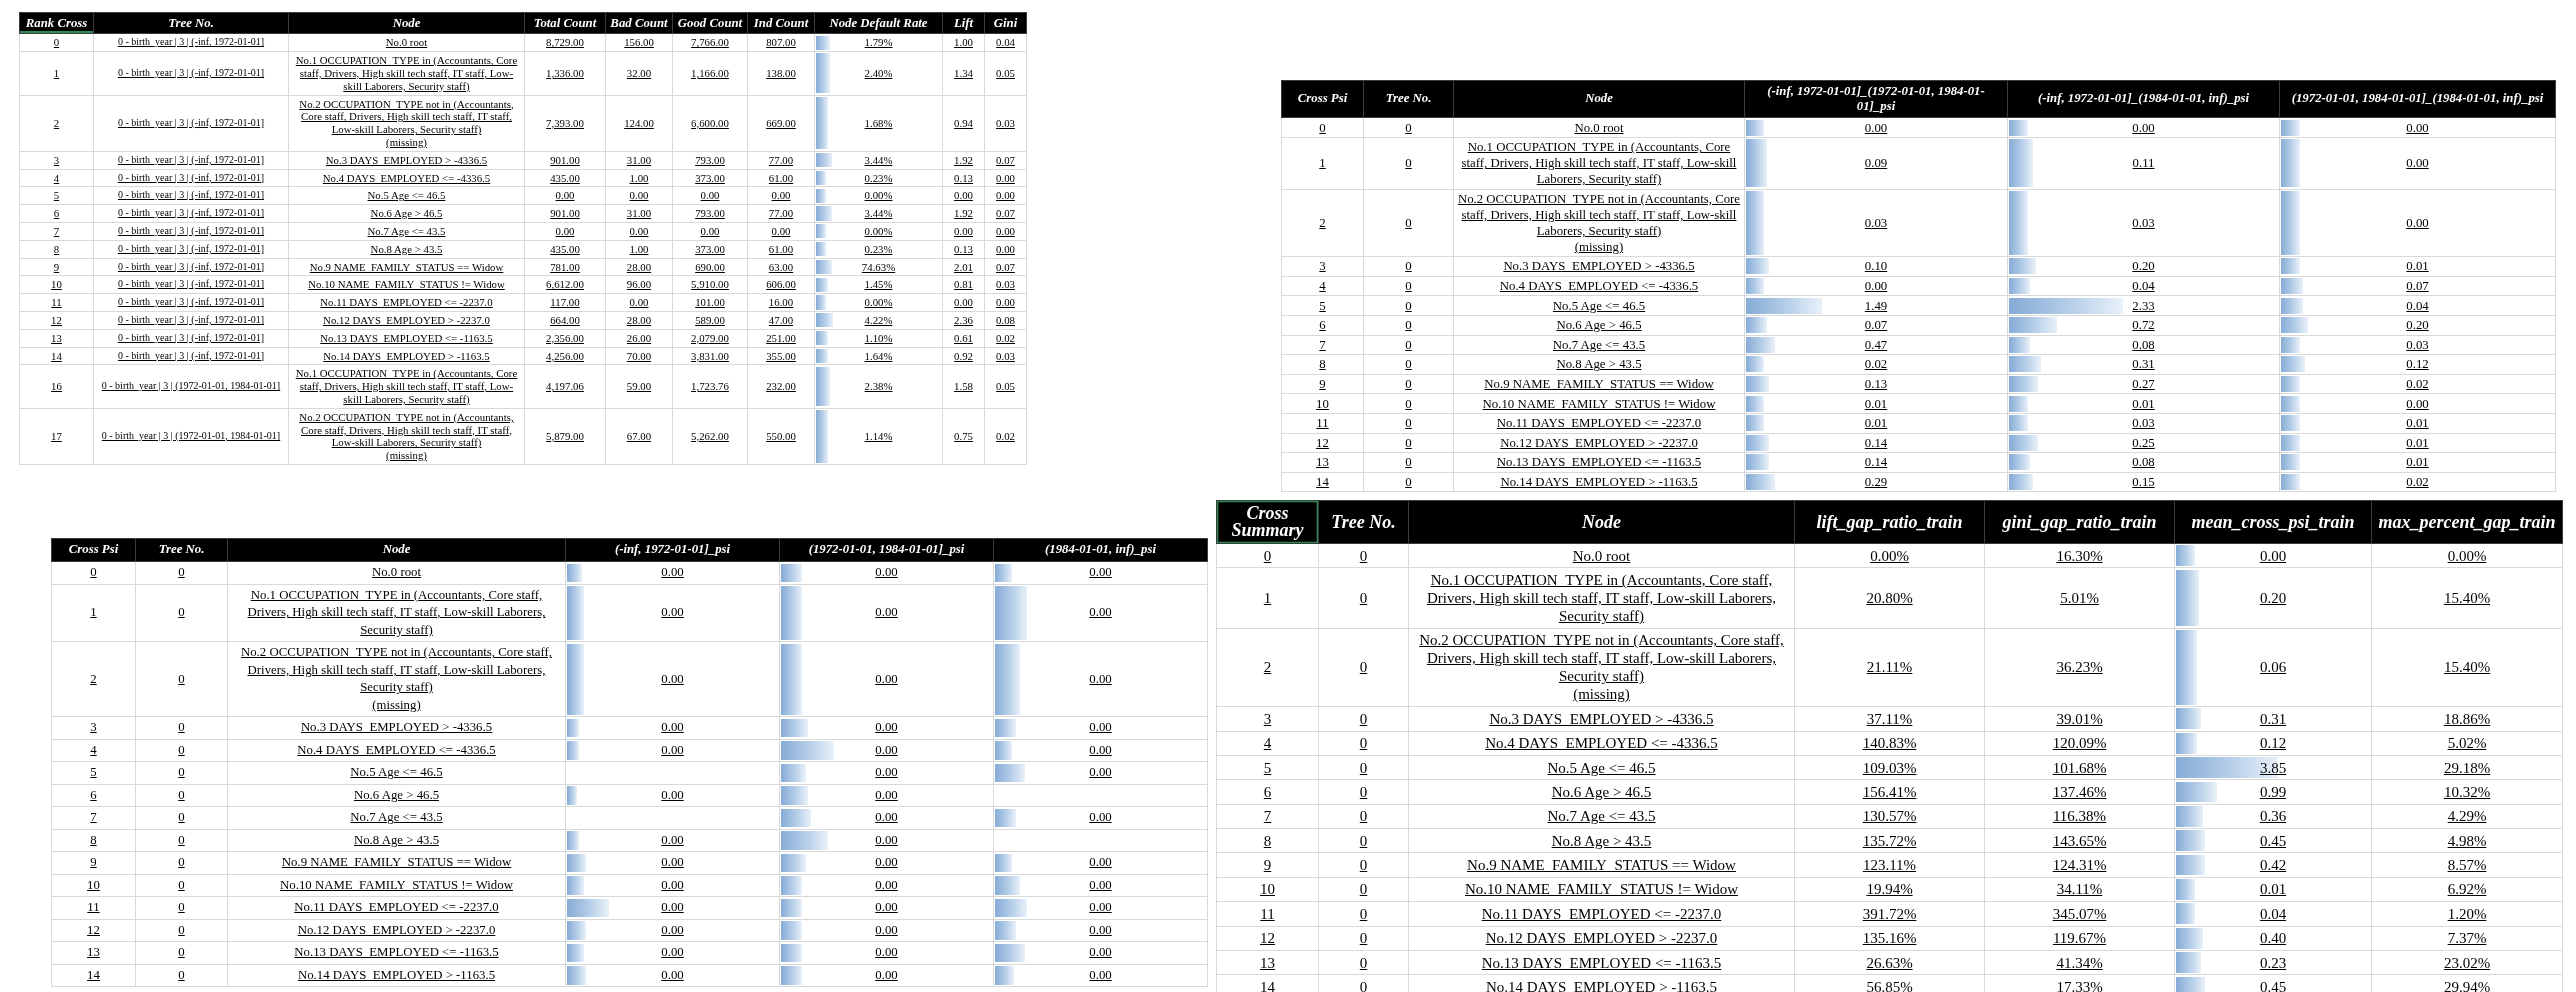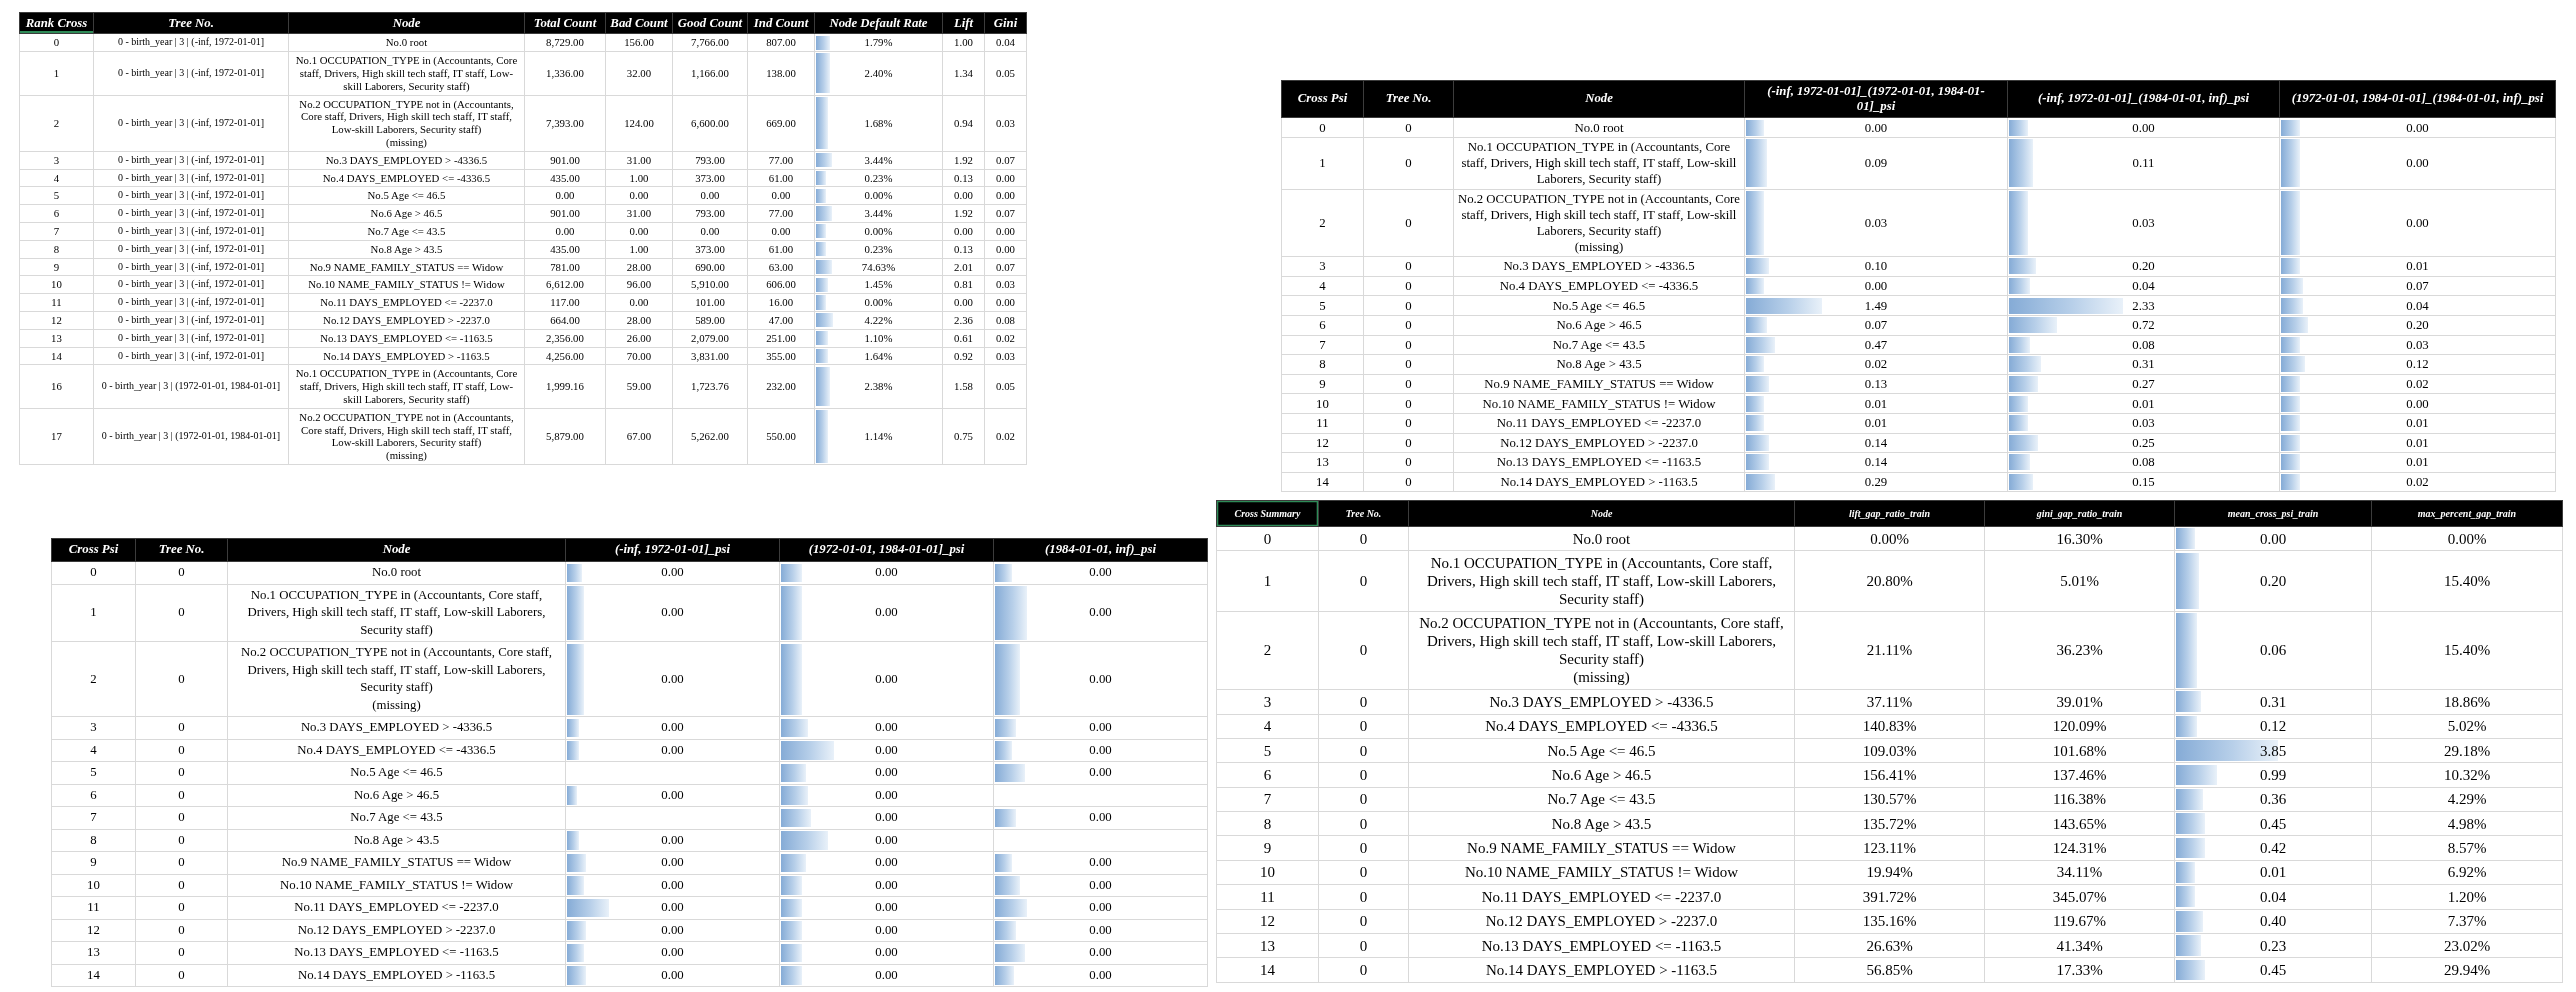--- a/index.html
+++ b/index.html
@@ -1,20 +1,20 @@
 <!DOCTYPE html>
 <html style="font-size:10.8px"><head>
 <meta charset="utf-8">
 <style>
   html,body{margin:0;padding:0;background:#ffffff;}
   body{width:2576px;height:992px;position:relative;overflow:hidden;
        font-family:"Liberation Serif","DejaVu Serif",serif;color:#000;}
   #canvas{position:absolute;inset:0;background:#fff;}
   .tbl{position:absolute;}
-  table{border-collapse:collapse;table-layout:fixed;background:#3b82f6;}
+  table{border-collapse:collapse;table-layout:fixed;background:#3b82f6;text-decoration:underline;}
   th{background:#000;color:#fff;font-weight:bold;font-style:italic;text-align:center;
      vertical-align:middle;border:0.7px solid #3c3c3c;overflow:hidden;}
   td{background:#fff;text-align:center;vertical-align:middle;border:0.7px solid #d9d9d9;
      overflow:hidden;}
   tbody tr{border-bottom:0.7px solid #cfcfcf;}
   td.node{white-space:pre-line;}
   td.num, td.tree{white-space:nowrap;}
   
   td.bc{position:relative;}
   td.bc .bar{position:absolute;left:0.7px;top:1.3px;bottom:1.3px;
@@ -25,21 +25,21 @@
   .t1 td{font-size:10.8px;line-height:12.8px;padding:2px 2px;}
   .t1 td.tree{font-size:10px;}
   .t1 thead th:first-child{box-shadow:inset 0 -2px 0 #2e8b57;}
   
   .t2 th{font-size:12.8px;line-height:15.5px;padding:2.7px 4px;}
   .t2 td{font-size:12.8px;line-height:16px;padding:1.3px 2px;}
   
   .t3 th{font-size:12.8px;line-height:15.5px;padding:3.4px 2.7px;}
   .t3 td{font-size:12.8px;line-height:17.5px;padding:2px 2px;}
   
-  .t4 th{font-size:10px;line-height:17px;padding:4px 2.7px;margin-top:13px;}
+  .t4 th{font-size:18px;line-height:17px;padding:4px 2.7px;margin-top:13px;}
   .t4 td{font-size:15px;line-height:18px;padding:2.7px 2px;}
   .t4 thead th:first-child{box-shadow:inset 0 0 0 1.3px #2e8b57;}
 </style>
 </head>
 <body>
 
 <div id="canvas">
     <div class="tbl t1" style="left: 19px; top: 12px;">
       <table style="width: 1008px;">
         <colgroup>
@@ -292,21 +292,21 @@
               <div class="bar" style="width: 10%;"></div>
               <span class="v">1.64%</span>
             </td>
             <td class="num">0.92</td>
             <td class="num">0.03</td>
           </tr>
           <tr>
             <td class="num">16</td>
             <td class="tree">0 - birth_year | 3 | (1972-01-01, 1984-01-01]</td>
             <td class="node">No.1 OCCUPATION_TYPE in (Accountants, Core staff, Drivers, High skill tech staff, IT staff, Low-skill Laborers, Security staff)</td>
-            <td class="num">1,999.16</td>
+            <td class="num">4,197.06</td>
             <td class="num">59.00</td>
             <td class="num">1,723.76</td>
             <td class="num">232.00</td>
             <td class="bc">
               <div class="bar" style="width: 11%;"></div>
               <span class="v">2.38%</span>
             </td>
             <td class="num">1.58</td>
             <td class="num">0.05</td>
           </tr>

